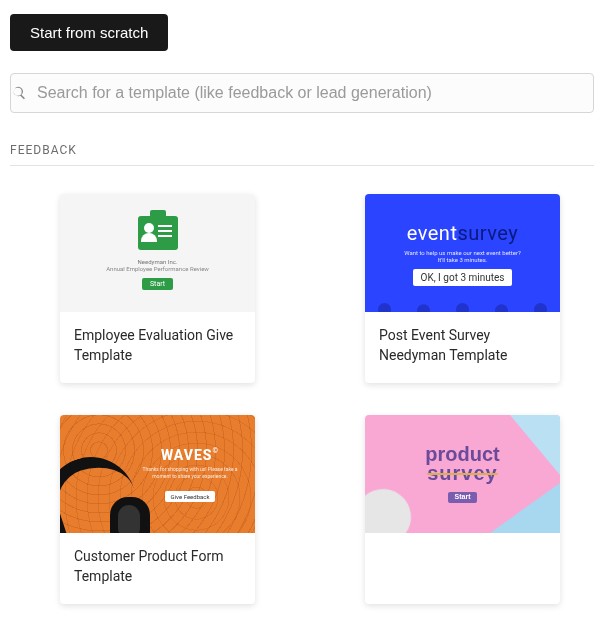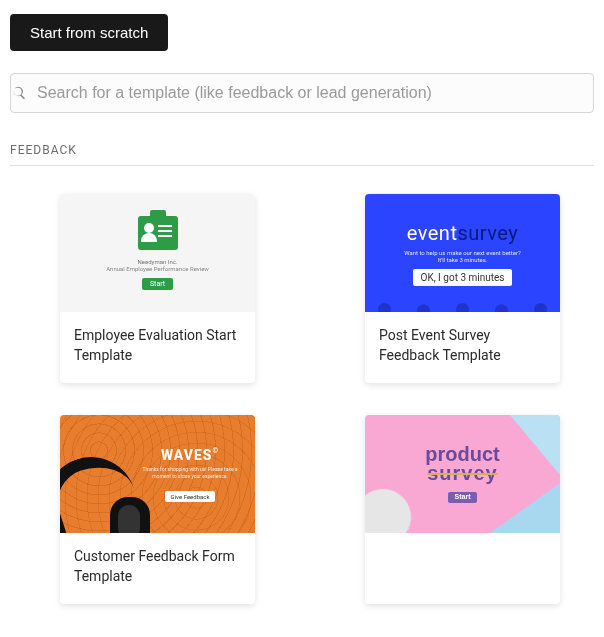--- a/index.html
+++ b/index.html
@@ -194,52 +194,52 @@
       <div class="emp-icon-wrap">
         <div class="emp-clipboard">
           <div class="emp-person"></div>
           <div class="emp-lines"></div>
         </div>
       </div>
       <div class="emp-text1">Needyman Inc.</div>
       <div class="emp-text2">Annual Employee Performance Review</div>
       <div class="emp-start">Start</div>
     </div>
-    <div class="card-title">Employee Evaluation Start Template</div>
+    <div class="card-title">Employee Evaluation Give Template</div>
   </div>
 
   <div class="card">
     <div class="thumb thumb-event">
       <div class="event-crowd"></div>
       <div class="event-logo">
         <span>event</span><span class="dark">survey</span>
       </div>
       <div class="event-sub1">Want to help us make our next event better?</div>
       <div class="event-sub2">It'll take 3 minutes.</div>
       <div class="event-btn">OK, I got 3 minutes</div>
     </div>
-    <div class="card-title">Post Event Survey Feedback Template</div>
+    <div class="card-title">Post Event Survey Needyman Template</div>
   </div>
 
   <div class="card">
     <div class="thumb thumb-waves">
       <div class="waves-pattern"></div>
       <div class="headphone">
         <div class="hp-band"></div>
         <div class="hp-cup"></div>
       </div>
       <div class="waves-center">
         <div class="waves-logo">
           <span>WAVES</span><sup>©</sup>
         </div>
         <div class="waves-sub">Thanks for shopping with us! Please take a moment to share your experience.</div>
         <div class="waves-btn">Give Feedback</div>
       </div>
     </div>
-    <div class="card-title">Customer Feedback Form Template</div>
+    <div class="card-title">Customer Product Form Template</div>
   </div>
 
   <div class="card">
     <div class="thumb thumb-prod">
       <div class="prod-tri1"></div>
       <div class="prod-tri2"></div>
       <div class="prod-blob"></div>
       <div class="prod-word">
         <div>product</div>
         <div class="l2"><span class="strike">survey</span></div>

